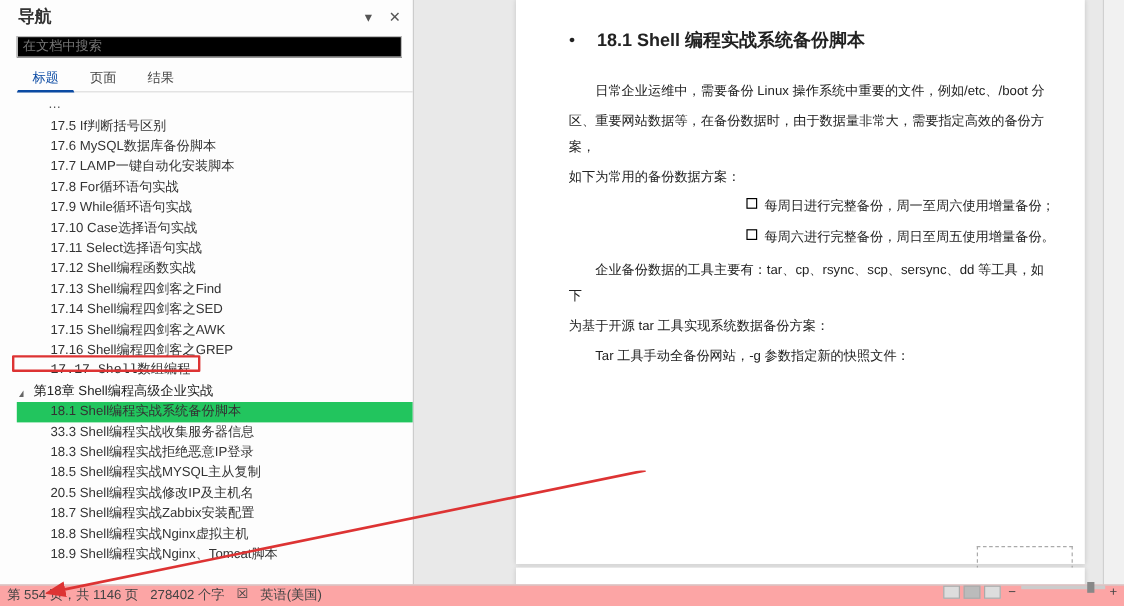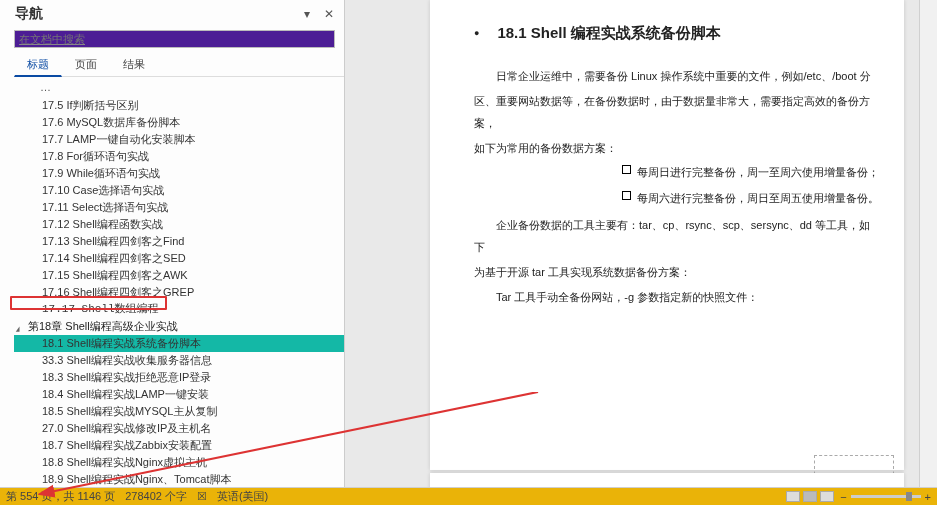--- a/index.html
+++ b/index.html
@@ -3,45 +3,45 @@
 <meta charset="utf-8">
 <style>
 * { margin:0; padding:0; box-sizing:border-box; }
 body { font-family:"Microsoft YaHei","SimSun",sans-serif; font-size:11px; background:#fff; width:937px; height:505px; overflow:hidden; position:relative; }
 .main { display:flex; width:100%; height:487px; }
 .nav { width:345px; border-right:1px solid #ccc; display:flex; flex-direction:column; background:#fdfdfd; }
 .nav-head { display:flex; align-items:center; padding:5px 8px 1px 15px;font-family:Liberation Serif, serif; }
 .nav-head .title { font-size:14px; font-weight:bold; color:#333; }
 .nav-head .sp { flex:1; }
 .nav-head .ico { width:14px; text-align:center; color:#555; margin-left:8px; cursor:pointer; font-size:12px; }
-.srch { margin:6px 9px 4px 14px; border:1px solid #bbb; padding:2px 4px; font-size:11px; color:#888; background:#4c1d95;text-decoration:underline; }
+.srch { margin:6px 9px 4px 14px; border:1px solid #bbb; padding:2px 4px; font-size:11px; color:#888; background:#000000; }
 .tabs { display:flex; border-bottom:1px solid #ddd; margin:0 0 0 14px; }
 .tab { padding:4px 12px 3px; font-size:11px; color:#444; cursor:pointer; border:1px solid transparent; border-bottom:none; }
 .tab.active { color:#0a4aa3; border-bottom:2px solid #0a4aa3; margin-bottom:-1px; }
 .dots { padding:4px 10px; font-size:11px; color:#555; margin:0 0 0 30px; }
 .tree { flex:1; overflow:auto; padding:0 0 2px 14px; }
 .item { padding:1px 0 1px 22px; font-size:11px; color:#333; white-space:nowrap; cursor:pointer; position:relative; line-height:15px; }
-.item.sel { background:#14b8a6; }
+.item.sel { background:#22c55e; }
 .item.chap { padding-left:14px; color:#222; }
 .item.chap::before { content:"◢"; position:absolute; left:1px; font-size:7px; color:#666; top:3px; transform:scaleX(0.7);}
 .ch-box { border:2px solid #d33; position:absolute; border-radius:1px; z-index:3; pointer-events:none; }
 .paper { flex:1; background:#e9e9e9; position:relative; overflow:hidden; }
 .page { position:absolute; background:#fff; left:85px; top:0; width:474px; height:470px; padding:24px 25px 14px 44px; box-shadow:0 0 4px rgba(0,0,0,.15); }
 .page h1 { font-size:15px; font-weight:bold; color:#222; margin-bottom:22px; text-align:left; padding-left:42px;}
 .page h1::before { content:"●"; font-size:9px; margin-right:18px; position:relative; top:-2px; margin-left:-42px;}
 .body { font-size:11px; line-height:2.0; color:#222; }
 .body p { text-indent:2em; margin:3px 0 0; }
 .body .bi { display:flex; align-items:flex-start; padding:2px 0;justify-content:flex-end; }
 .body .bi .sq { width:9px; height:9px; border:1.3px solid #000; margin:4px 6px 0 26px; flex:0 0 auto; }
 .cmd { margin:9px 0 0 22px; font-size:11px; display:flex; gap:26px; align-items:baseline;}
 .cmd .u { text-decoration:underline; color:#115; }
 .arrow { position:absolute; left:38px; top:392px; width:510px; height:150px; z-index:4; pointer-events:none; }
 .pg2 { position:absolute; background:#fff; left:85px; bottom:-66px; width:474px; height:80px; box-shadow:0 0 4px rgba(0,0,0,.15); }
 .sidebar-r { position:absolute; right:0; top:0; width:18px; height:100%; background:#f1f1f1; border-left:1px solid #d0d0d0;}
-.status { position:absolute; bottom:0; left:0; width:100%; height:18px; background:#eab308; border-top:1px solid #cfcfcf; display:flex; align-items:center; font-size:11px; color:#444; padding:0 6px; }
+.status { position:absolute; bottom:0; left:0; width:100%; height:18px; background:#fca5a5; border-top:1px solid #cfcfcf; display:flex; font-size:11px; color:#444; padding:0 6px; }
 .status .sp { flex:1; }
 .status .seg { margin-right:10px; }
 .vb { width:14px; height:11px; background:#ddd; border:1px solid #aaa; margin-left:3px; }
 .vb.act { background:#bbb; }
 .zoombar { width:70px; height:3px; background:#ccc; margin:0 4px; position:relative; }
 .zoombar::after { content:""; position:absolute; width:6px;height:9px; background:#888; top:-3px; left:55px; }
 .corner { position:absolute; left:469px; bottom:7px; width:80px; height:25px; border:1px dashed #aaa; }
 </style>
 </head>
 <body>
@@ -72,23 +72,22 @@
         <div class="item" style="padding-left: 28px;">17.12  Shell编程函数实战</div>
         <div class="item" style="padding-left: 28px;">17.13  Shell编程四剑客之Find</div>
         <div class="item" style="padding-left: 28px;">17.14  Shell编程四剑客之SED</div>
         <div class="item" style="padding-left: 28px;">17.15  Shell编程四剑客之AWK</div>
         <div class="item" style="padding-left: 28px;">17.16  Shell编程四剑客之GREP</div>
         <div class="item" style="padding-left: 28px; font-family: Liberation Mono, monospace;">17.17  Shell数组编程</div>
         <div class="item chap">第18章  Shell编程高级企业实战</div>
         <div class="item sel" style="padding-left: 28px;">18.1  Shell编程实战系统备份脚本</div>
         <div class="item" style="padding-left: 28px;">33.3  Shell编程实战收集服务器信息</div>
         <div class="item" style="padding-left: 28px;">18.3  Shell编程实战拒绝恶意IP登录</div>
-        <div class="item" style="padding-left: 28px;">18.4  Shell编程实战LAMP一键安装</div>
         <div class="item" style="padding-left: 28px;">18.5  Shell编程实战MYSQL主从复制</div>
-        <div class="item" style="padding-left: 28px;">27.0  Shell编程实战修改IP及主机名</div>
+        <div class="item" style="padding-left: 28px;">20.5  Shell编程实战修改IP及主机名</div>
         <div class="item" style="padding-left: 28px;">18.7  Shell编程实战Zabbix安装配置</div>
         <div class="item" style="padding-left: 28px;">18.8  Shell编程实战Nginx虚拟主机</div>
         <div class="item" style="padding-left: 28px;">18.9  Shell编程实战Nginx、Tomcat脚本</div>
       </div>
   </div>
 
   <div class="paper">
     <div class="page">
       <h1>18.1 Shell 编程实战系统备份脚本</h1>
       <div class="body">

